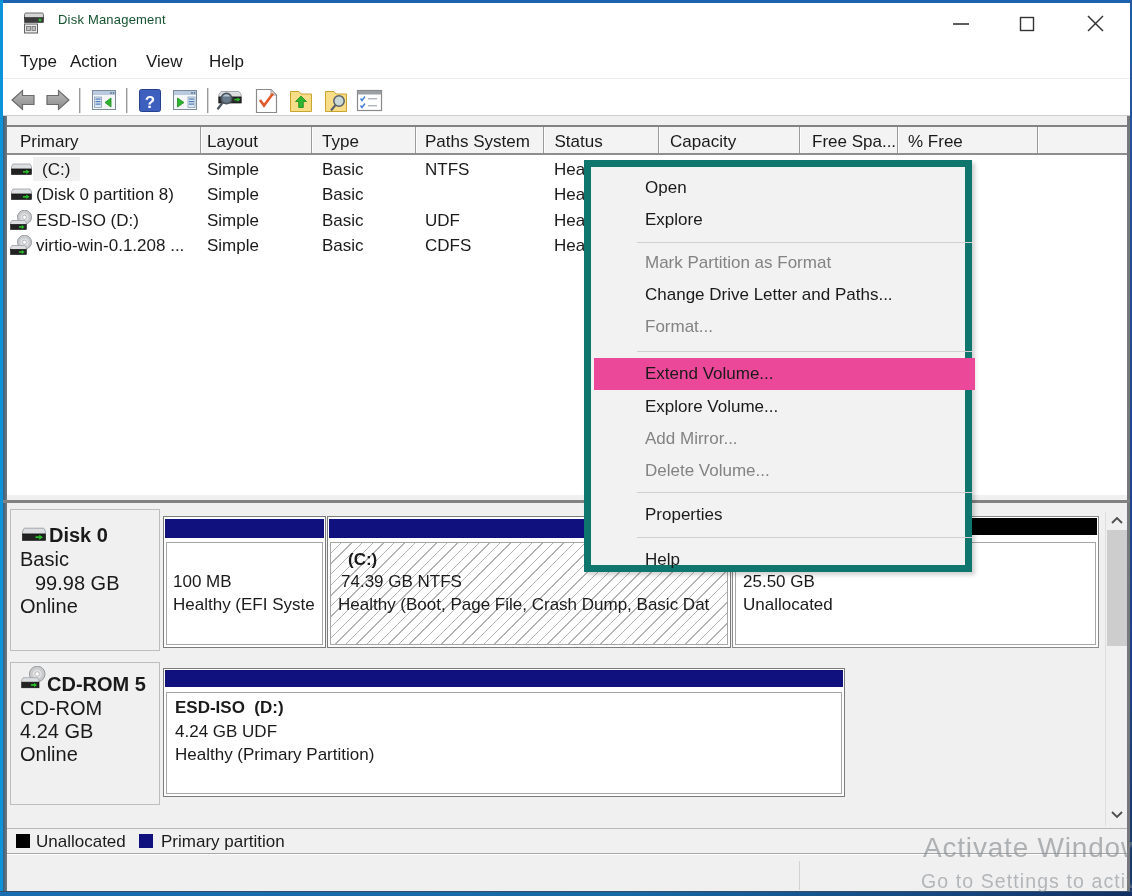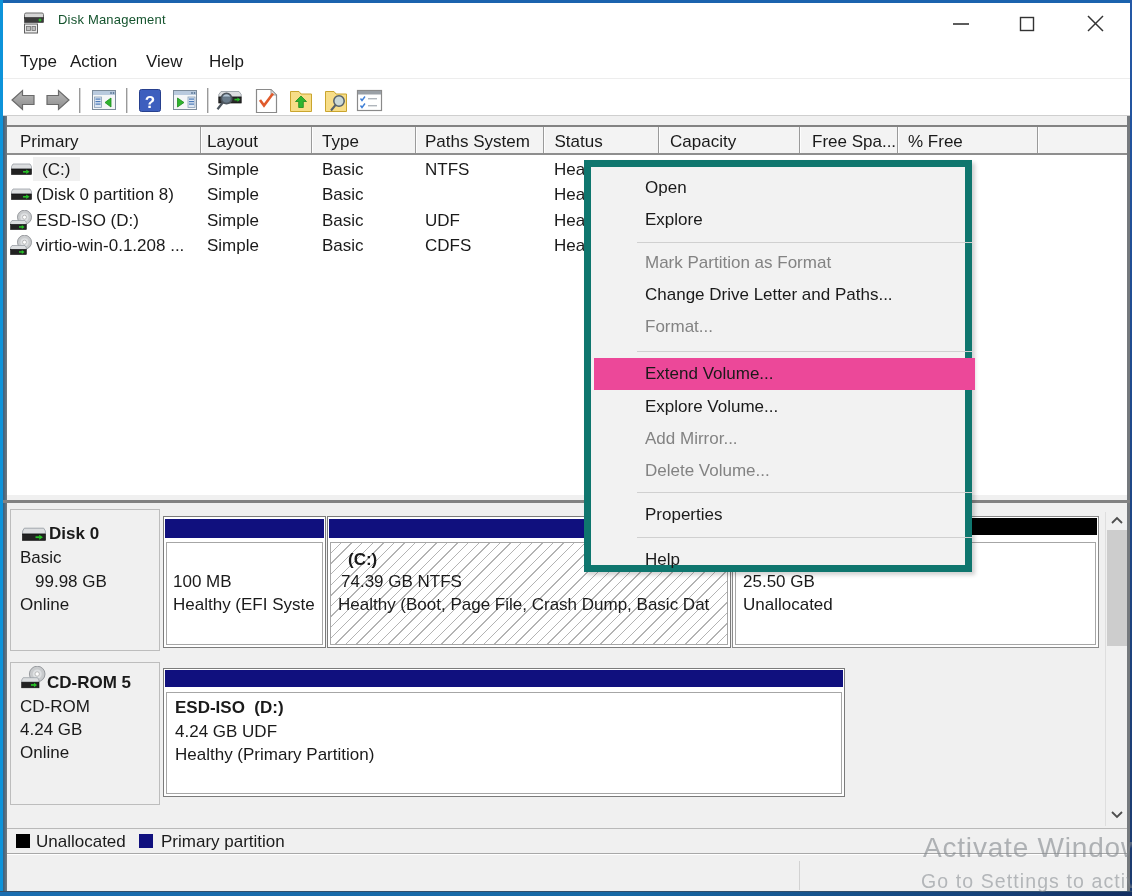--- a/index.html
+++ b/index.html
@@ -20,21 +20,21 @@
 #gapband { left:7px; top:116px; width:1120px; height:9px; background:#f0f0f0; }
 #listpane { left:7px; top:125px; width:1120px; height:370px; background:#fff; border-top:2px solid #828282; }
 #lhead { position:absolute; left:0; top:0; width:1120px; height:28px; background:#f3f3f3; border-bottom:2px solid #8e8e8e; }
 .hsep { position:absolute; top:0; width:1px; height:26px; background:#9a9a9a; box-shadow:1px 0 0 #fdfdfd; }
 .htxt { position:absolute; top:4.5px; font-size:17px; color:#1a1a1a; white-space:nowrap; }
 .rtxt { position:absolute; font-size:17px; color:#1a1a1a; white-space:nowrap; }
 #split1 { left:7px; top:495px; width:1120px; height:5px; background:#f0f0f0; }
 #split2 { left:2.5px; top:500px; width:1127px; height:3px; background:#828282; }
 #botpane { left:7px; top:503px; width:1120px; height:325px; background:#f0f0f0; }
 .diskhdr { position:absolute; background:#f0f0f0; border:1px solid #bdbdbd; }
-.dh-line { position:absolute; font-size:17px; color:#1a1a1a; white-space:nowrap; }
+.dh-line { position:absolute; font-size:20px; color:#1a1a1a; white-space:nowrap; }
 .pbox { position:absolute; border:1px solid #7b7b7b; background:#fff; }
 .pbar-navy { position:absolute; left:1px; top:2px; right:1px; height:19px; background:#10107e; }
 .pbar-black { position:absolute; left:1px; top:1px; right:1px; height:17px; background:#000; }
 .ptxt { position:absolute; font-size:17px; color:#1a1a1a; white-space:nowrap; }
 #sbar { left:1105px; top:512px; width:22px; height:314px; background:#f0f0f0; border-left:1px solid #dedede; }
 #sthumb { position:absolute; left:1px; top:18px; width:20px; height:116px; background:#cdcdcd; }
 #legendbar { left:7px; top:828px; width:1120px; height:26px; background:#f0f0f0; border-top:1px solid #b9b9b9; border-bottom:1px solid #a8a8a8; }
 .swatch { position:absolute; width:14px; height:14px; }
 #statusbar { left:7px; top:855px; width:1120px; height:36px; background:#f0f0f0; }
 #statsep { left:799px; top:861px; width:1px; height:29px; background:#d2d2d2; }

